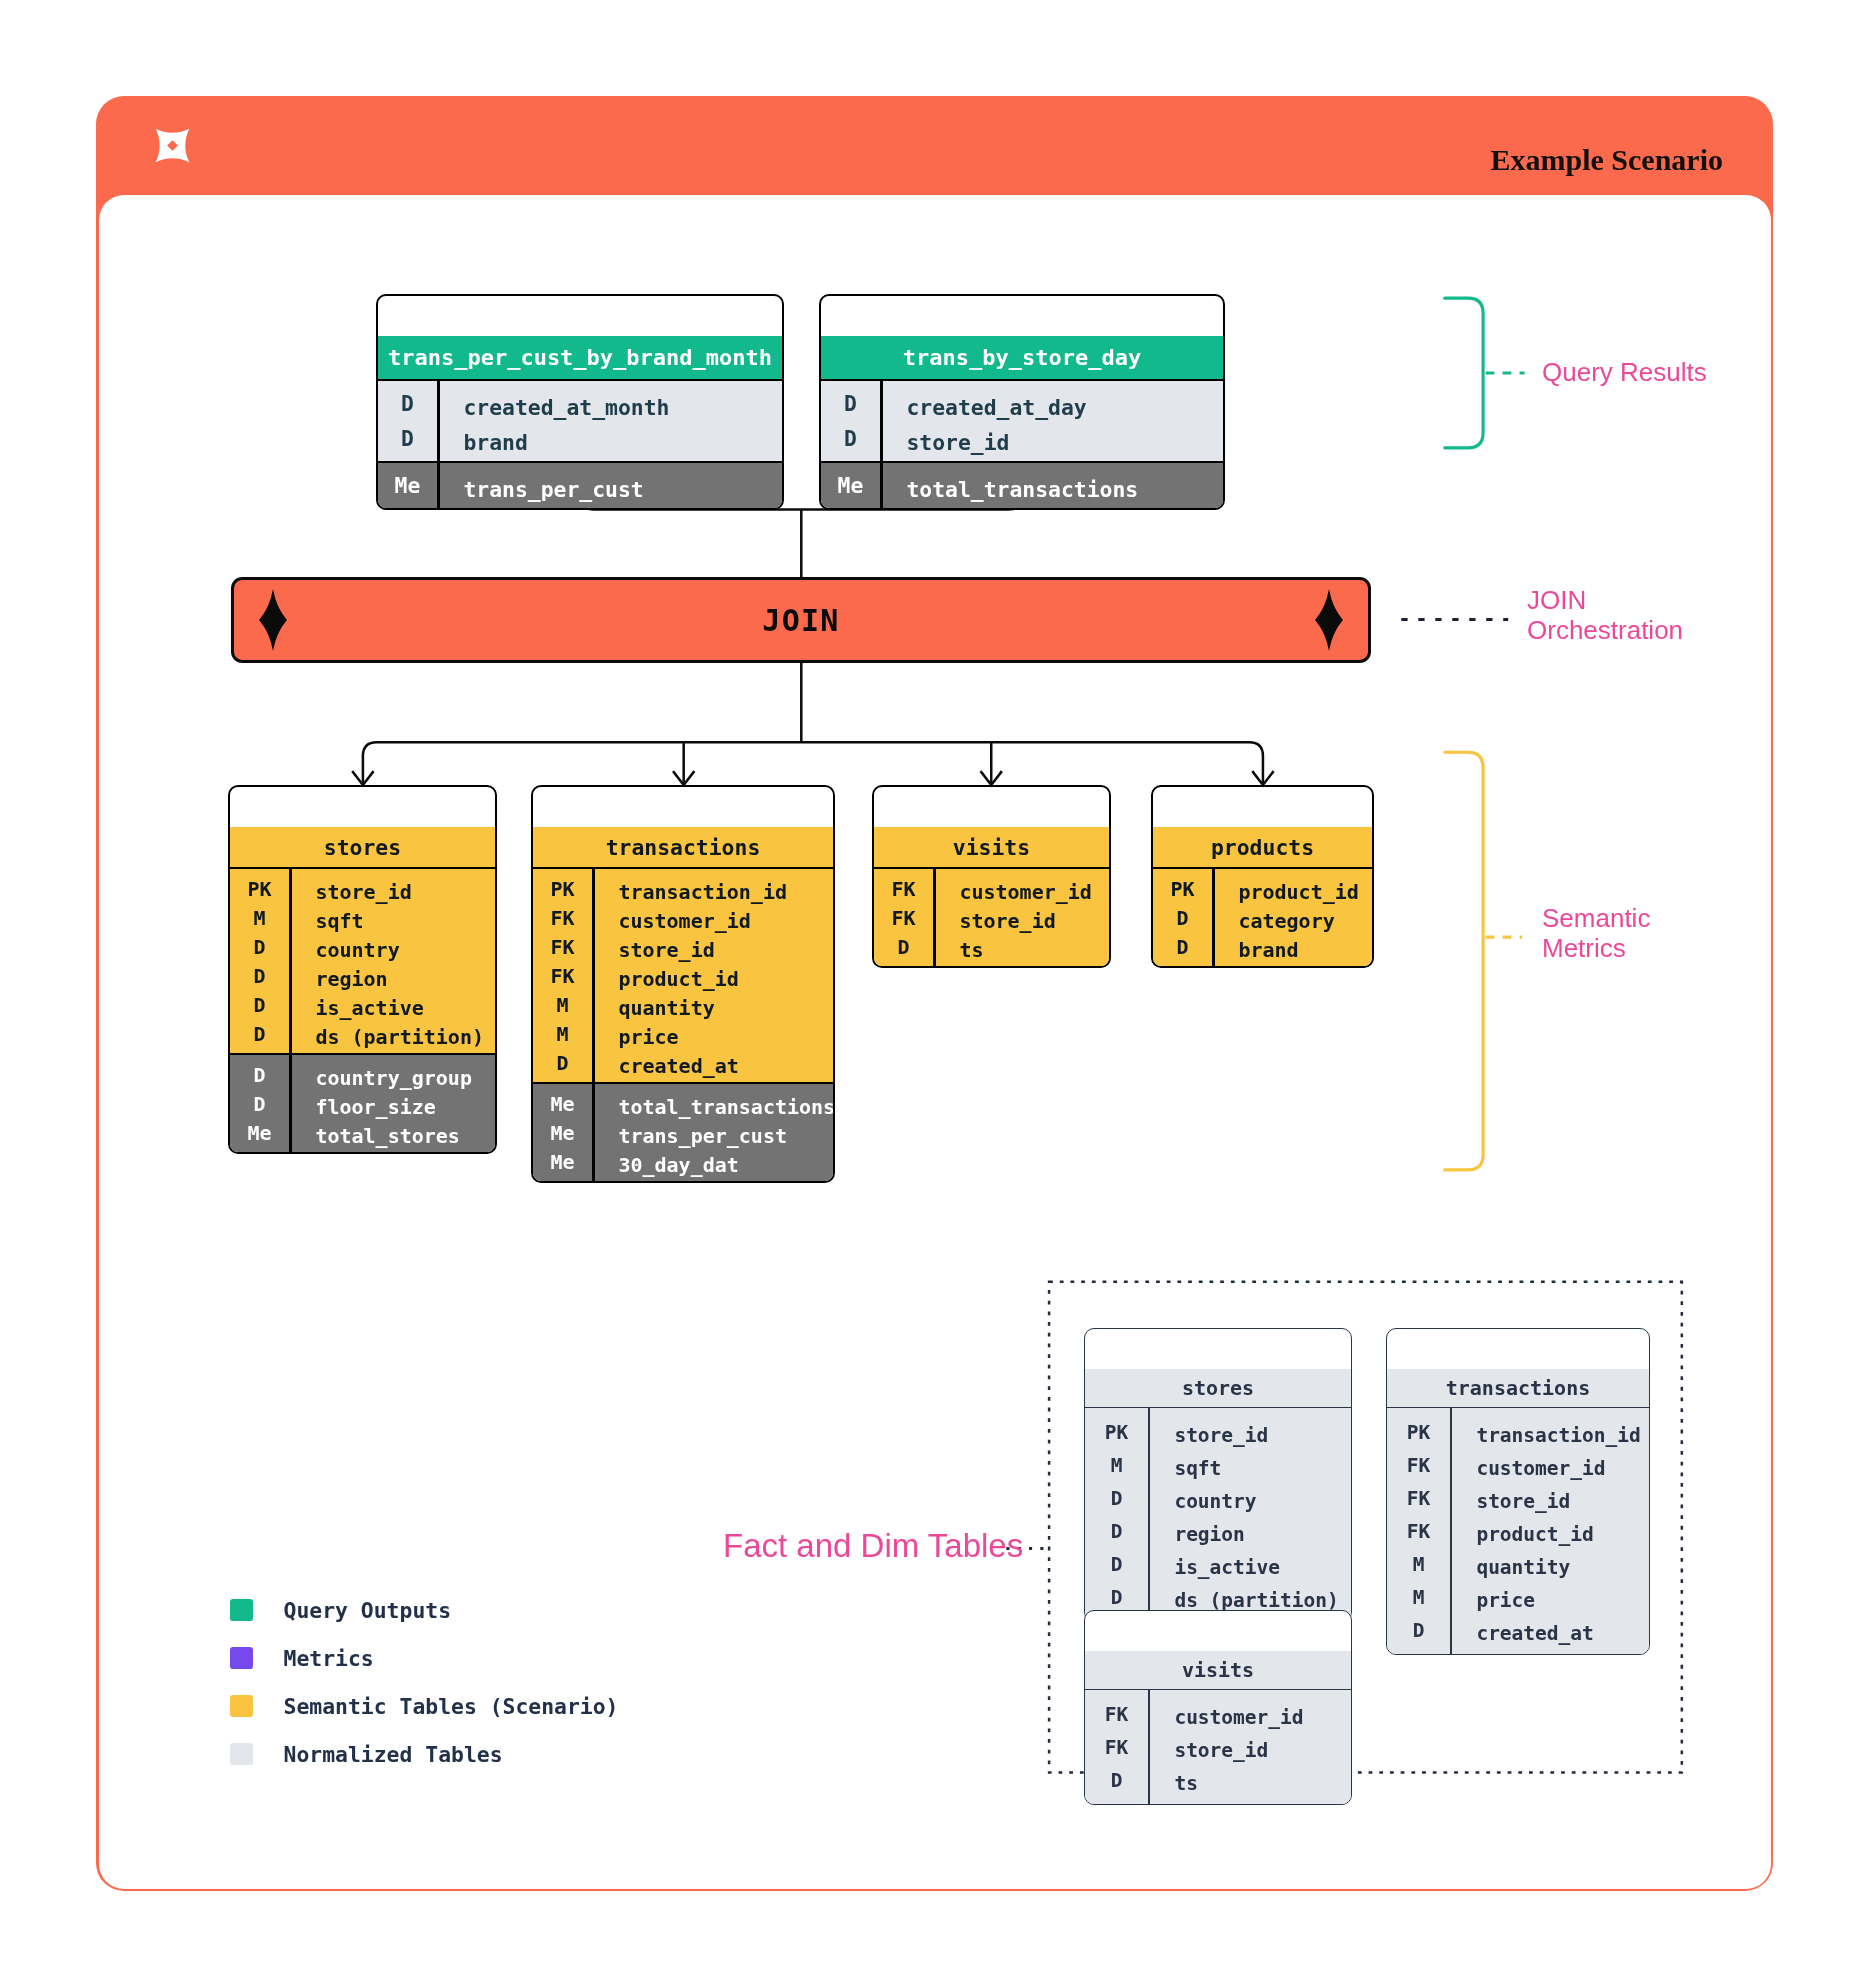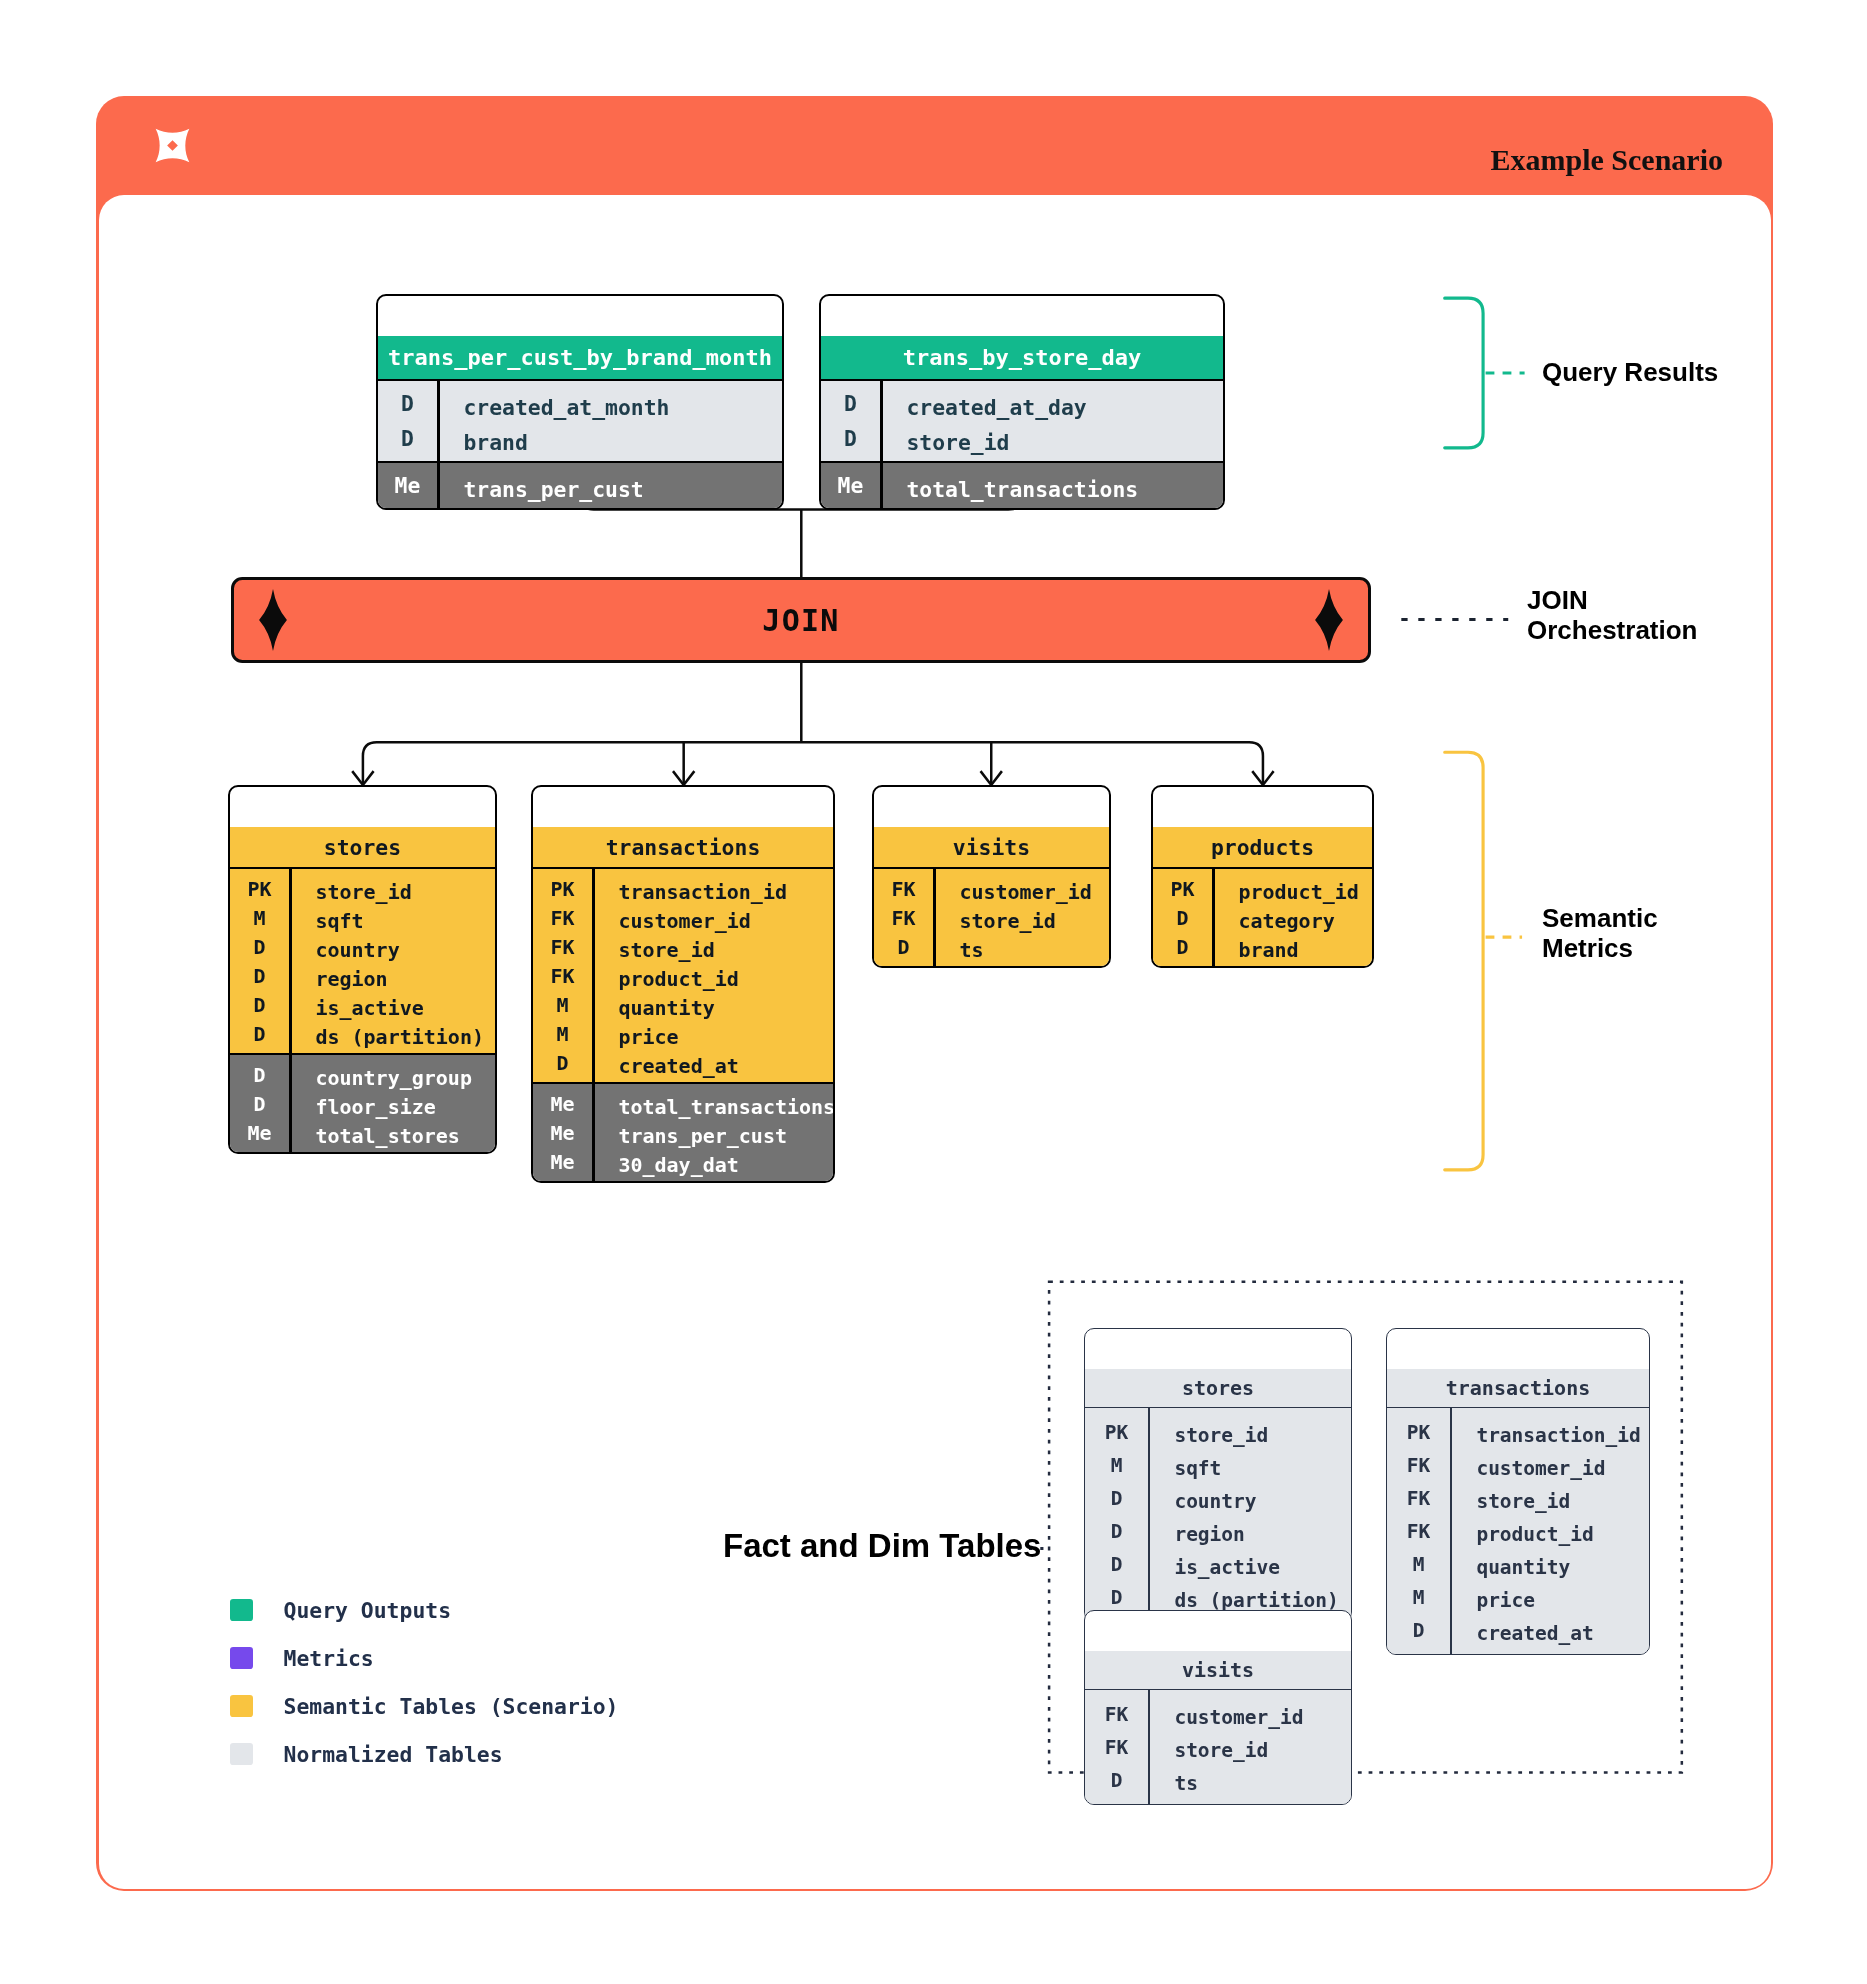--- a/index.html
+++ b/index.html
@@ -39,21 +39,21 @@
   .skin-gray .sec-cols{background:#E3E6EA;color:#2A3447;}
   
   .join-bar{position:absolute;z-index:10;left:231px;top:577px;width:1140px;height:86px;
         background:#FC6A4D;border:3.1px solid #0b0b0b;border-radius:11.3px;box-sizing:border-box;
         display:flex;align-items:center;justify-content:center;
         font-weight:bold;font-size:30px;color:#0b0b0b;letter-spacing:1.3px;}
   .join-diamond{position:absolute;top:50%;transform:translateY(-50%);width:28px;height:62px;}
   .join-diamond.left{left:25px;}  .join-diamond.right{right:25px;}
   
   .anno{position:absolute;z-index:10;font-family:"Liberation Sans", sans-serif;
-        font-weight:bold;color:#000000;font-size:26px;line-height:30px;white-space:nowrap;}
+        font-weight:normal;color:#ec4899;font-size:26px;line-height:30px;white-space:nowrap;}
   .anno-fact{font-size:33px;}
   
   #legend{position:absolute;z-index:10;left:230px;top:1586px;}
   .lg-row{display:flex;align-items:center;height:48px;gap:12px;}
   .lg-swatch{width:22.6px;height:22.6px;border-radius:3.1px;flex:0 0 auto;}
   .lg-label{margin-left:19px;font-weight:bold;font-size:21.4px;color:#22304A;white-space:nowrap;}
 </style>
 </head>
 <body>
 

